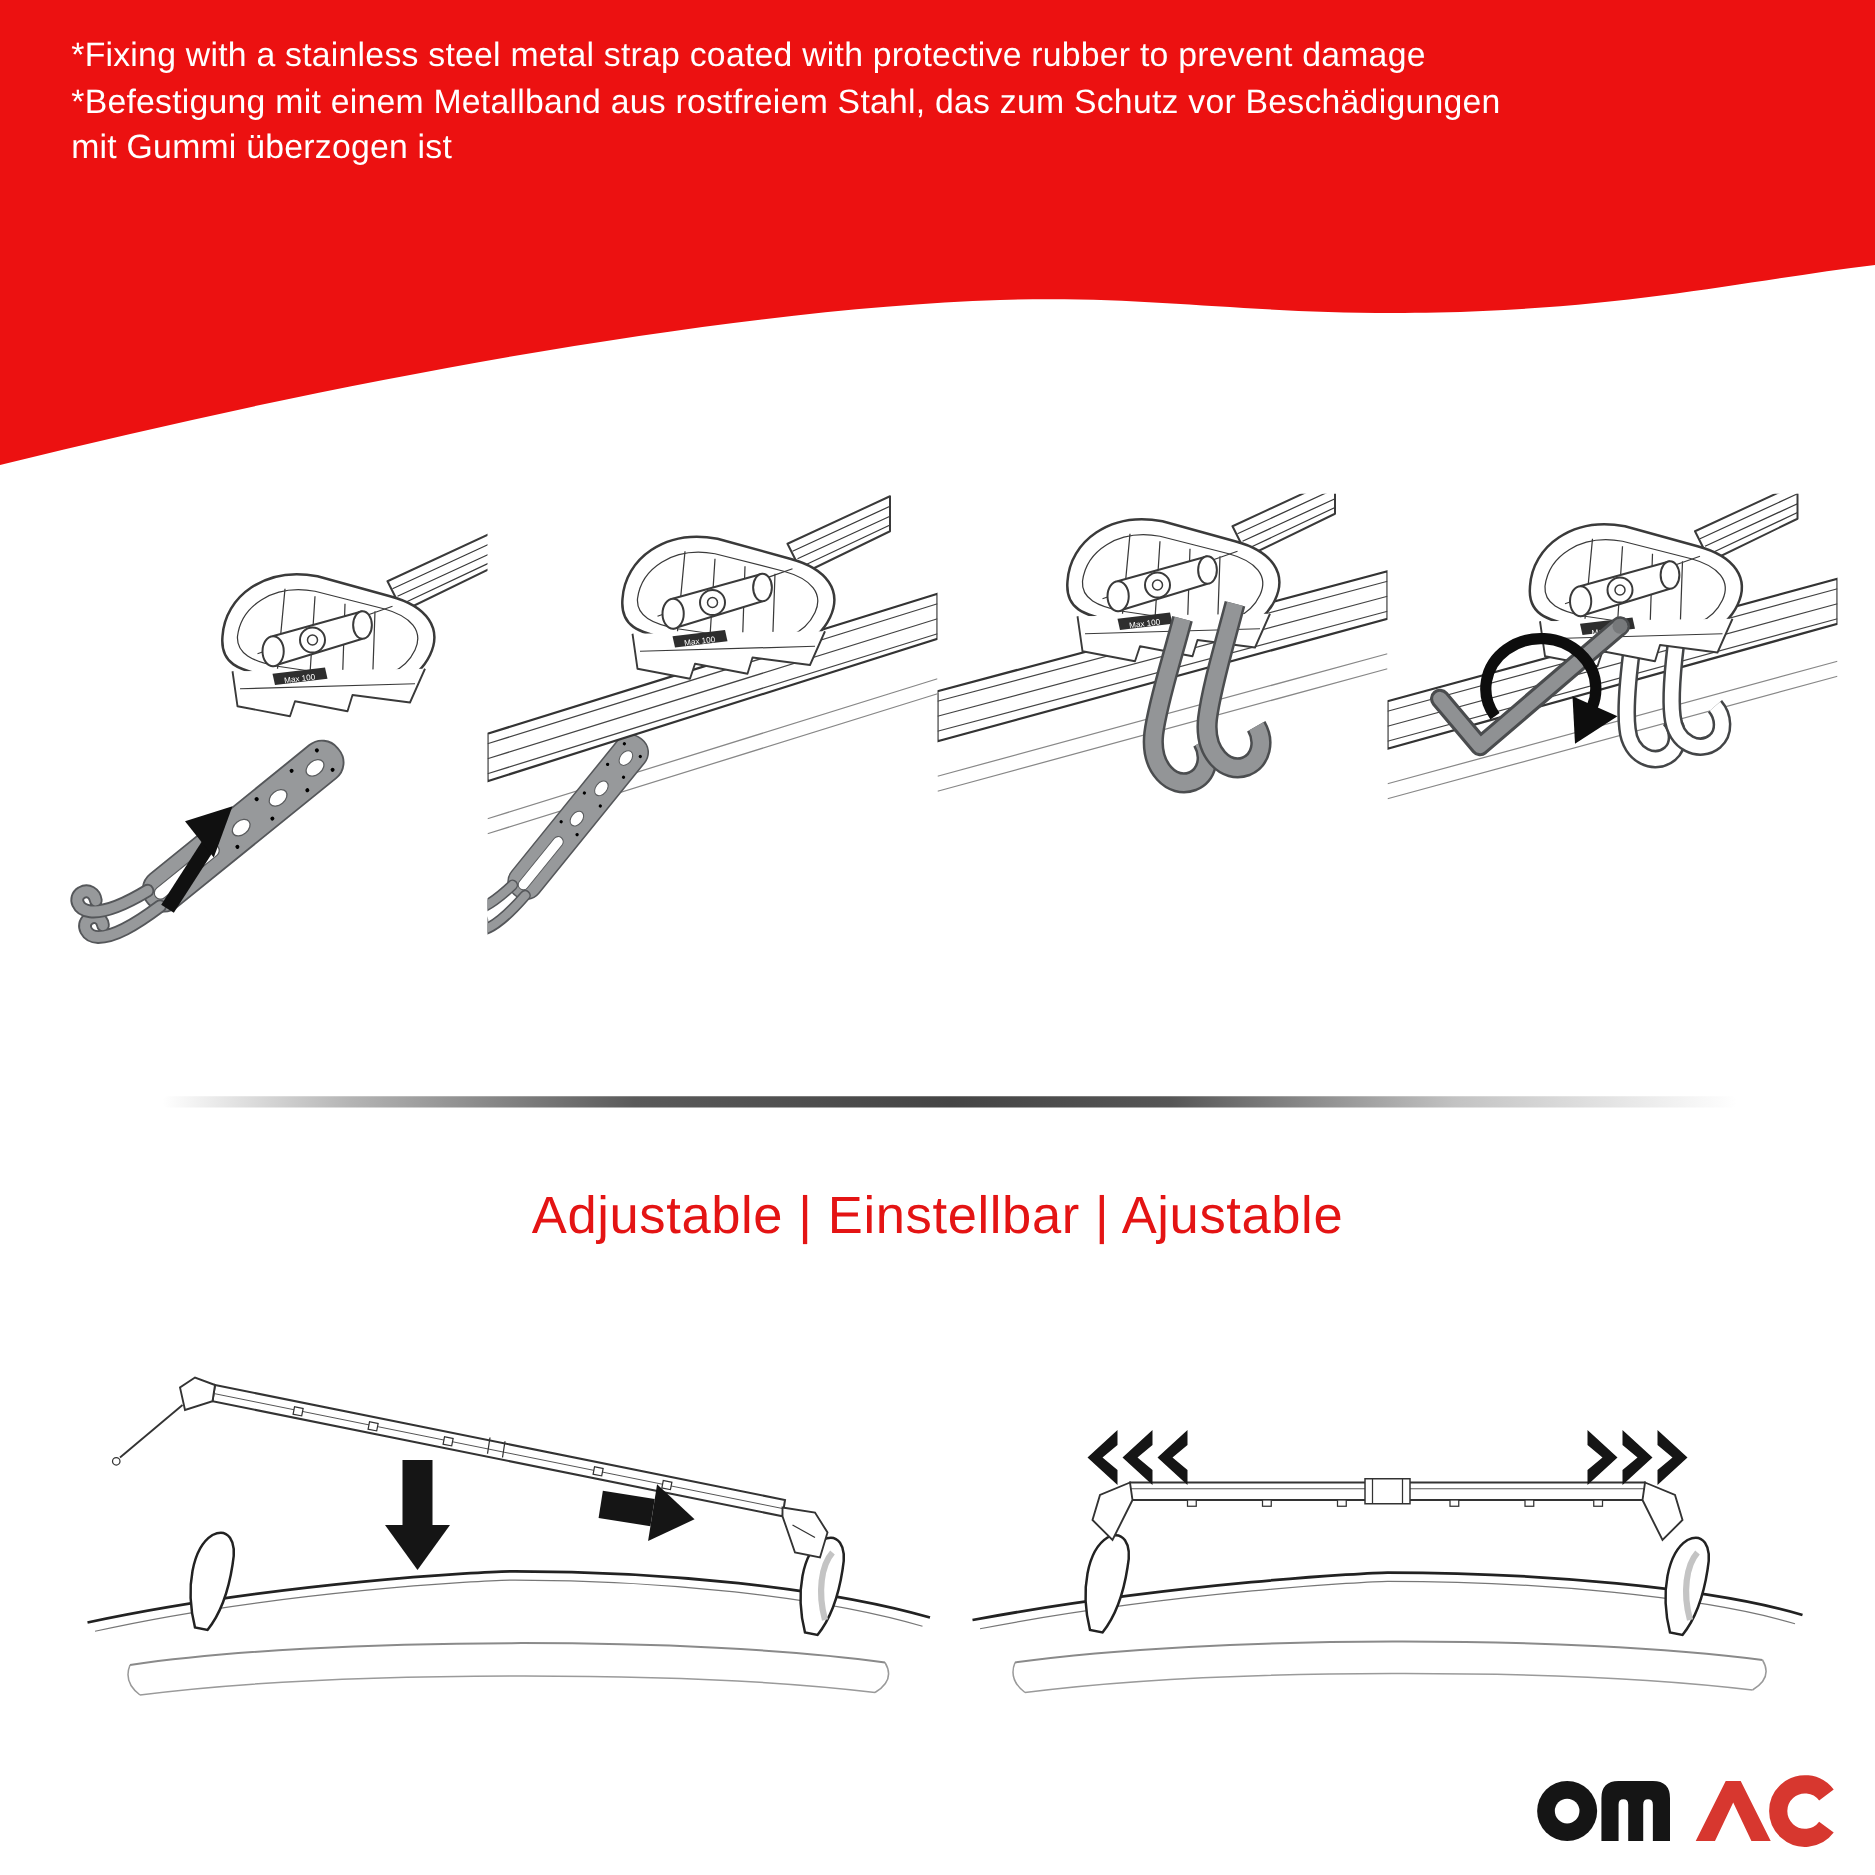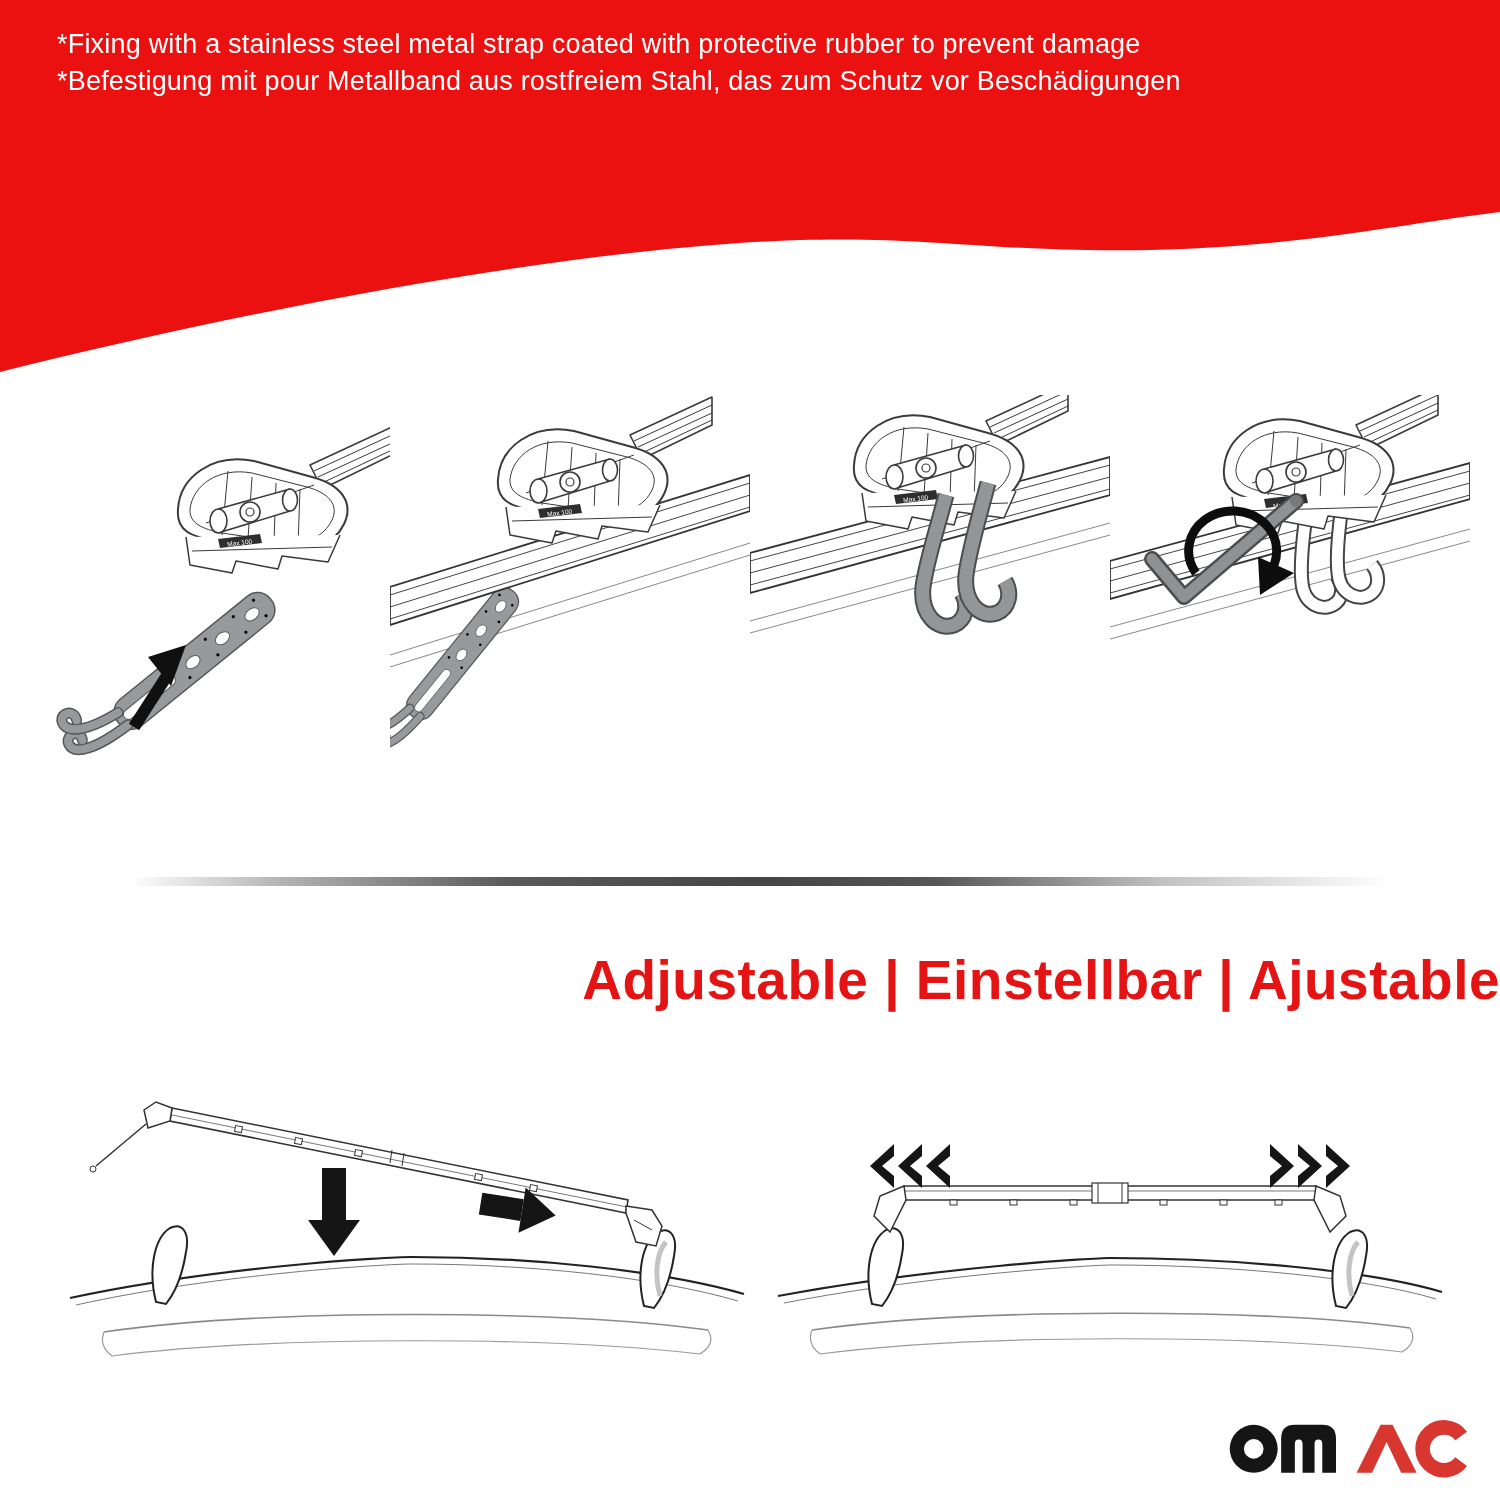--- a/index.html
+++ b/index.html
@@ -21,22 +21,22 @@
   .step-1{left:30px;} .step-2{left:390px;} .step-3{left:750px;} .step-4{left:1110px;}
   
   .divider{
     position:absolute;left:130px;top:877px;width:1260px;height:9px;border-radius:5px;
     background:linear-gradient(to right,
       rgba(130,130,130,0) 0%, rgba(105,105,105,.5) 12%, #5a5a5a 30%,
       #454545 50%, #565656 64%, rgba(120,120,120,.45) 82%, rgba(140,140,140,0) 100%);
   }
   
   .adjustable{
-    position:absolute;left:0;top:948px;width:1500px;text-align:right;
-    font-size:55px;font-weight:bold;letter-spacing:.5px;margin:0;
+    position:absolute;left:0;top:948px;width:1500px;text-align:center;
+    font-size:42px;font-weight:normal;letter-spacing:.5px;margin:0;
   }
   
   .car-left{position:absolute;left:60px;top:1080px;}
   .car-right{position:absolute;left:770px;top:1080px;}
   
   .logo{position:absolute;left:1228px;top:1406px;width:240px;height:72px;}
   .sr-only{
     position:absolute;width:1px;height:1px;overflow:hidden;
     clip:rect(0 0 0 0);white-space:nowrap;
   }
@@ -98,21 +98,22 @@
       </g>
     </defs>
   </svg>
 
   <header class="banner">
     <svg width="1500" height="380" viewBox="0 0 1500 380">
       <path d="M0,0 H1500 V212 C1400,224 1300,247 1150,250 C1000,253 930,236 800,240 C590,247 290,300 0,372 Z" fill="#EC1111"></path>
     </svg>
     <div class="banner-text">
       <p>*Fixing with a stainless steel metal strap coated with protective rubber to prevent damage</p>
-      <p>*Befestigung mit pour Metallband aus rostfreiem Stahl, das zum Schutz vor Beschädigungen</p>
+      <p>*Befestigung mit einem Metallband aus rostfreiem Stahl, das zum Schutz vor Beschädigungen</p>
+      <p>mit Gummi überzogen ist</p>
     </div>
   </header>
 
   <svg class="step step-1" viewBox="0 0 360 420">
     <g>
       <use href="#clampSym" transform="translate(132,28)"></use>
       <text x="210" y="150" transform="rotate(-7 210 150)" font-size="6.5" fill="#fff" text-anchor="middle">Max 100</text>
     </g>
     <g transform="translate(236,208) rotate(141)">
       <use href="#strapSym"></use>

